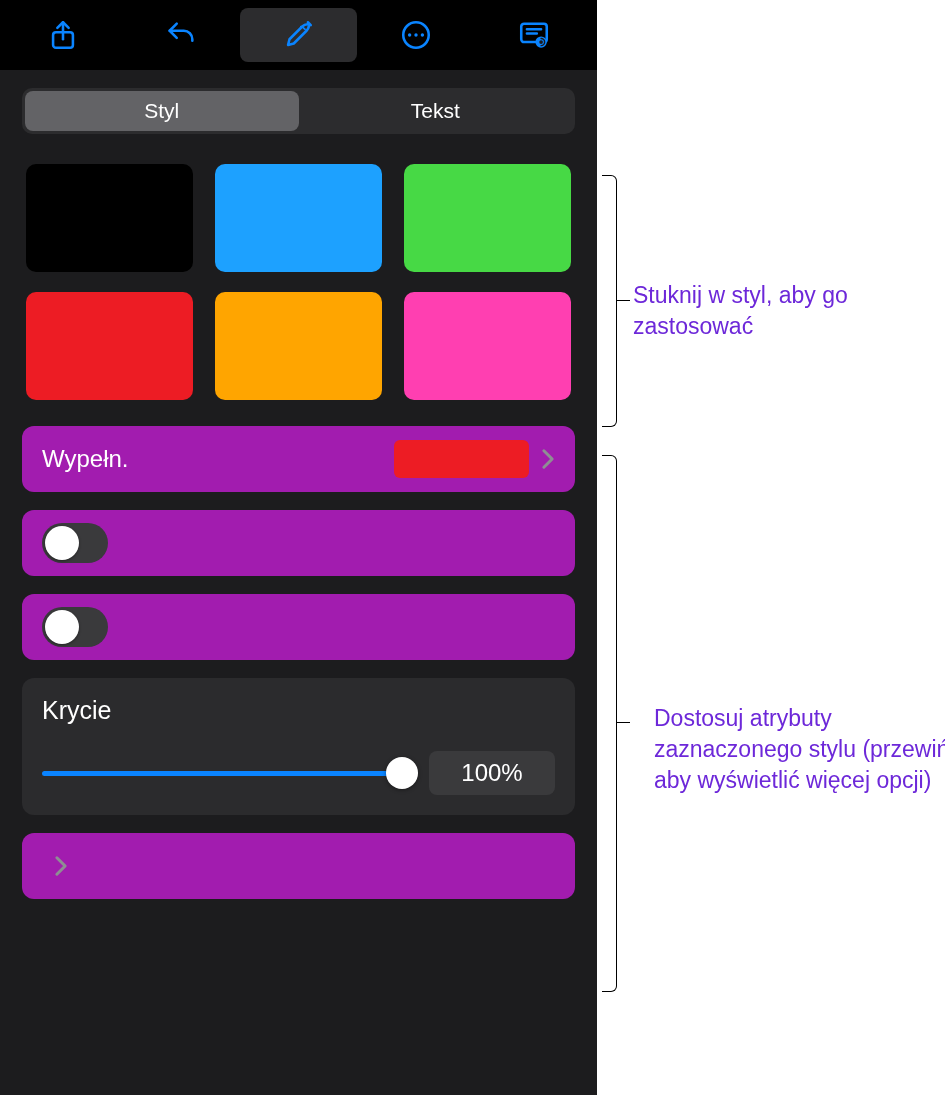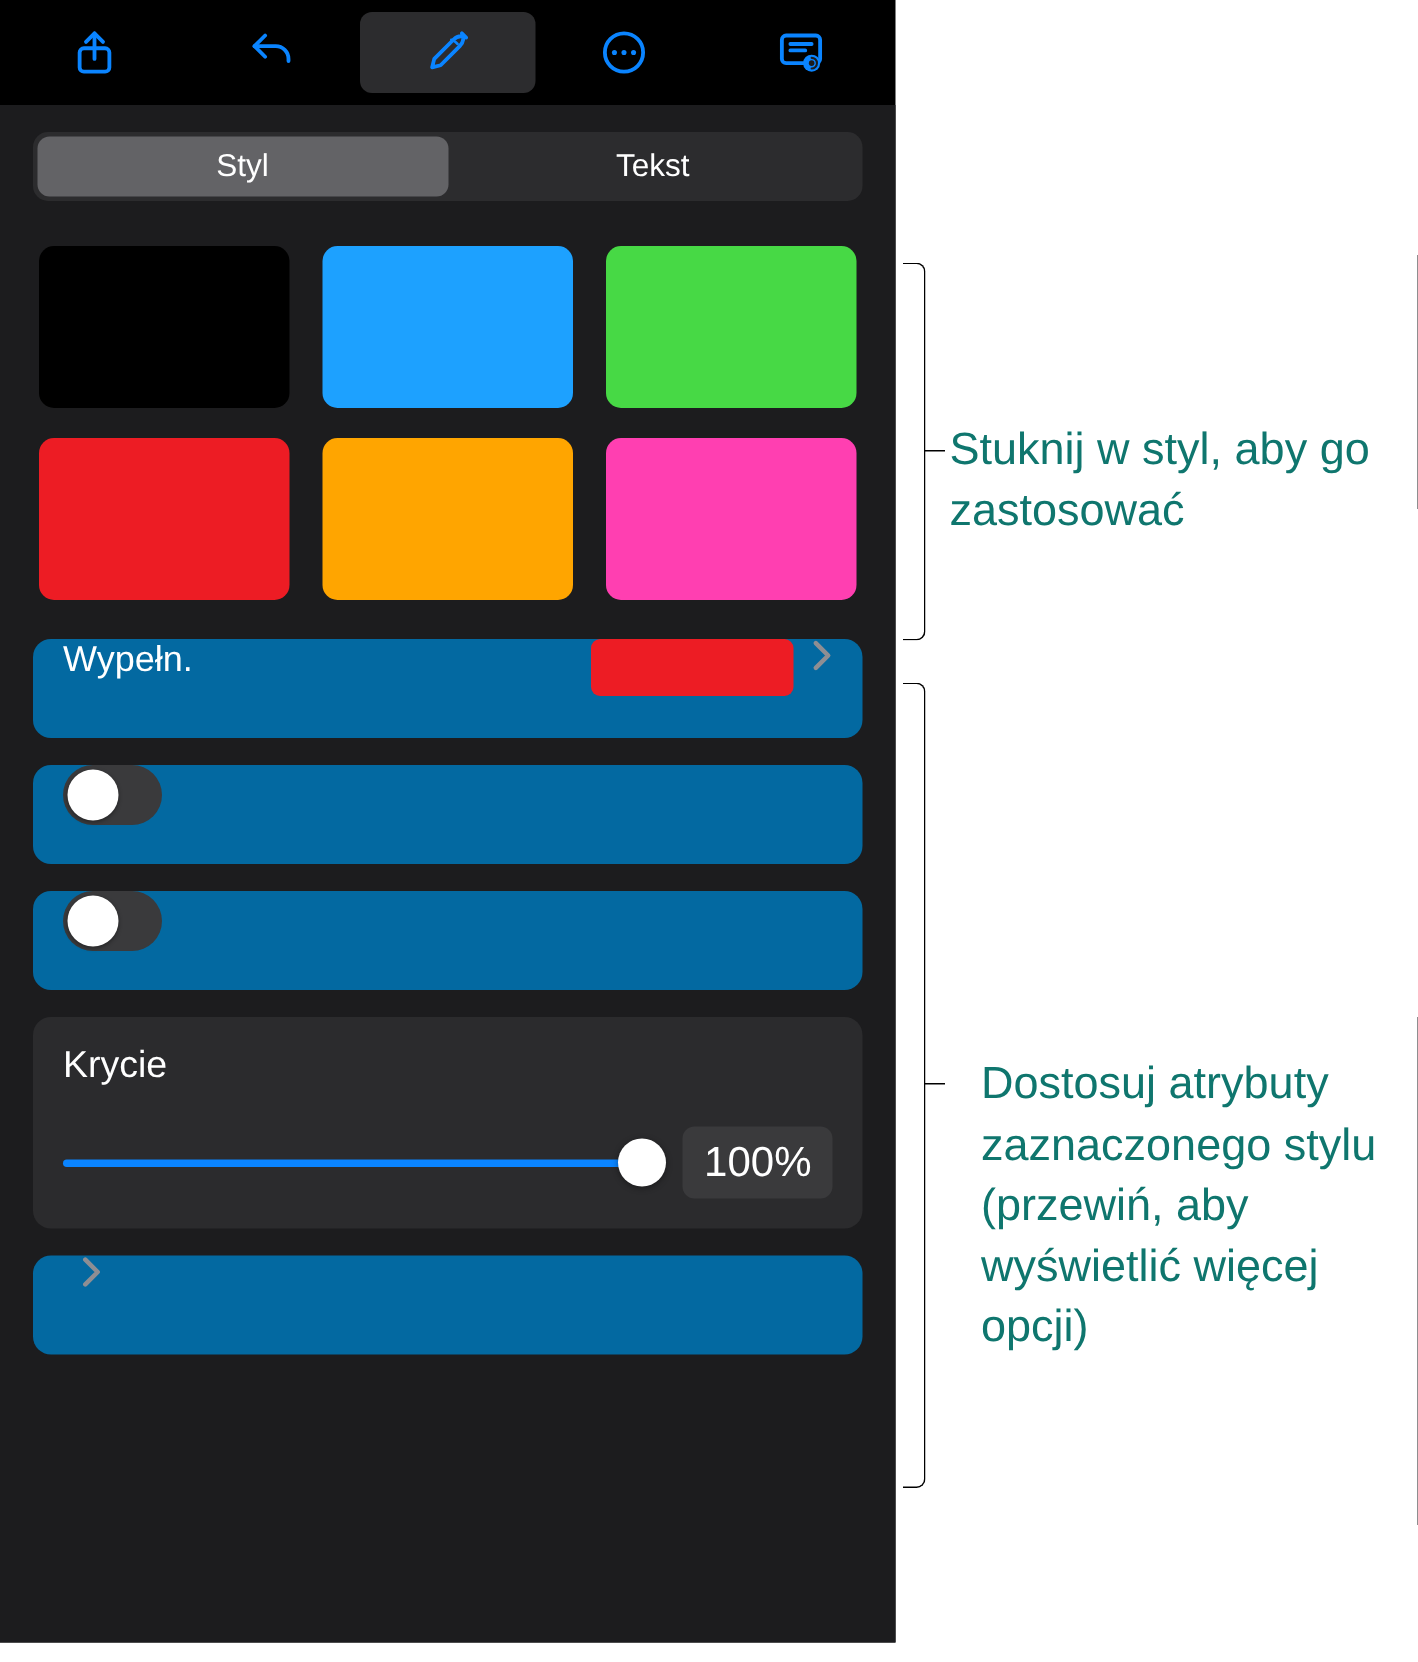--- a/index.html
+++ b/index.html
@@ -88,26 +88,26 @@
   }
   .swatch {
     height: 108px;
     border-radius: 10px;
   }
 
   .rows {
     margin-top: 26px;
   }
   .row {
-    background: #0369a1;
+    background: #a21caf;
     border-radius: 12px;
     margin-bottom: 18px;
     padding: 0 20px;
     display: flex;
-    align-items: flex-start;
+    align-items: center;
     min-height: 66px;
     color: #fff;
     font-size: 24px;
     font-weight: 400;
     box-sizing: border-box;
   }
   .row .label { flex: 1 1 auto; }
   .row .fill-prev {
     width: 135px;
     height: 38px;
@@ -169,32 +169,32 @@
     position: absolute;
     right: -3px;
     width: 32px; height: 32px;
     background: #fff;
     border-radius: 50%;
     box-shadow: 0 1px 4px rgba(0,0,0,.4);
   }
   .opacity-val {
     background: #3a3a3c;
     border-radius: 8px;
-    padding: 8px 14px;
-    font-size: 28px;
+    padding: 8px 29px;
+    font-size: 24px;
     min-width: 68px;
     text-align: center;
   }
 
   
   .callout {
     position: absolute;
-    font-size: 30px;
+    font-size: 23px;
     line-height: 1.35;
-    color: #0f766e;
+    color: #6d28d9;
   }
   .bracket {
     position: absolute;
     border-color: #000;
     border-style: solid;
     border-width: 0;
   }
 </style>
 </head>
 <body>

